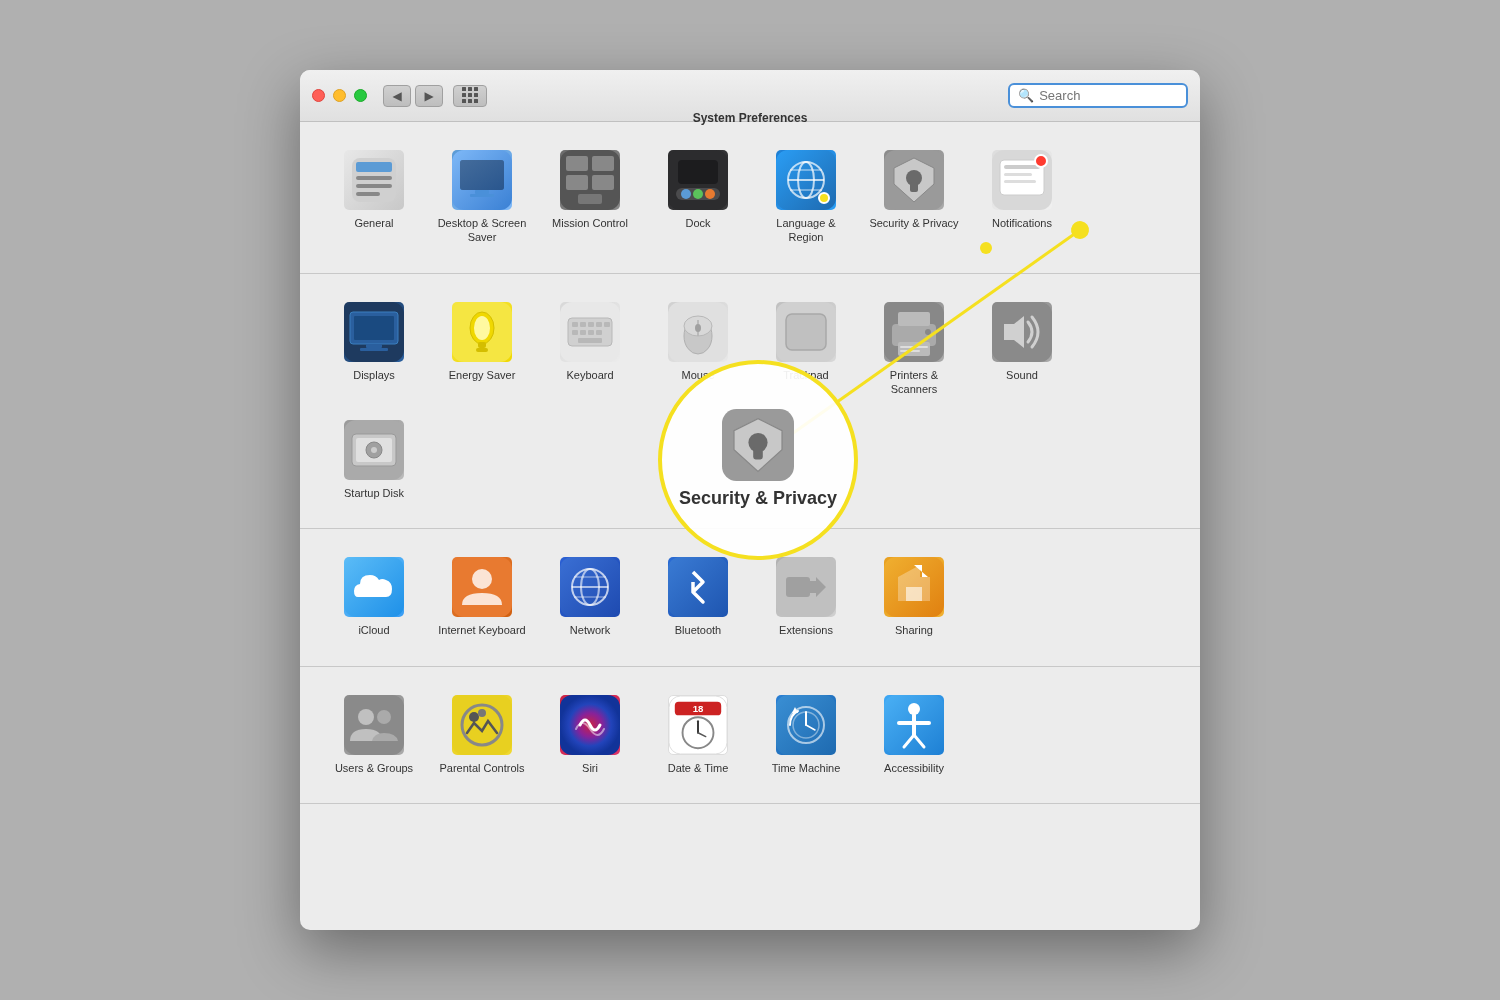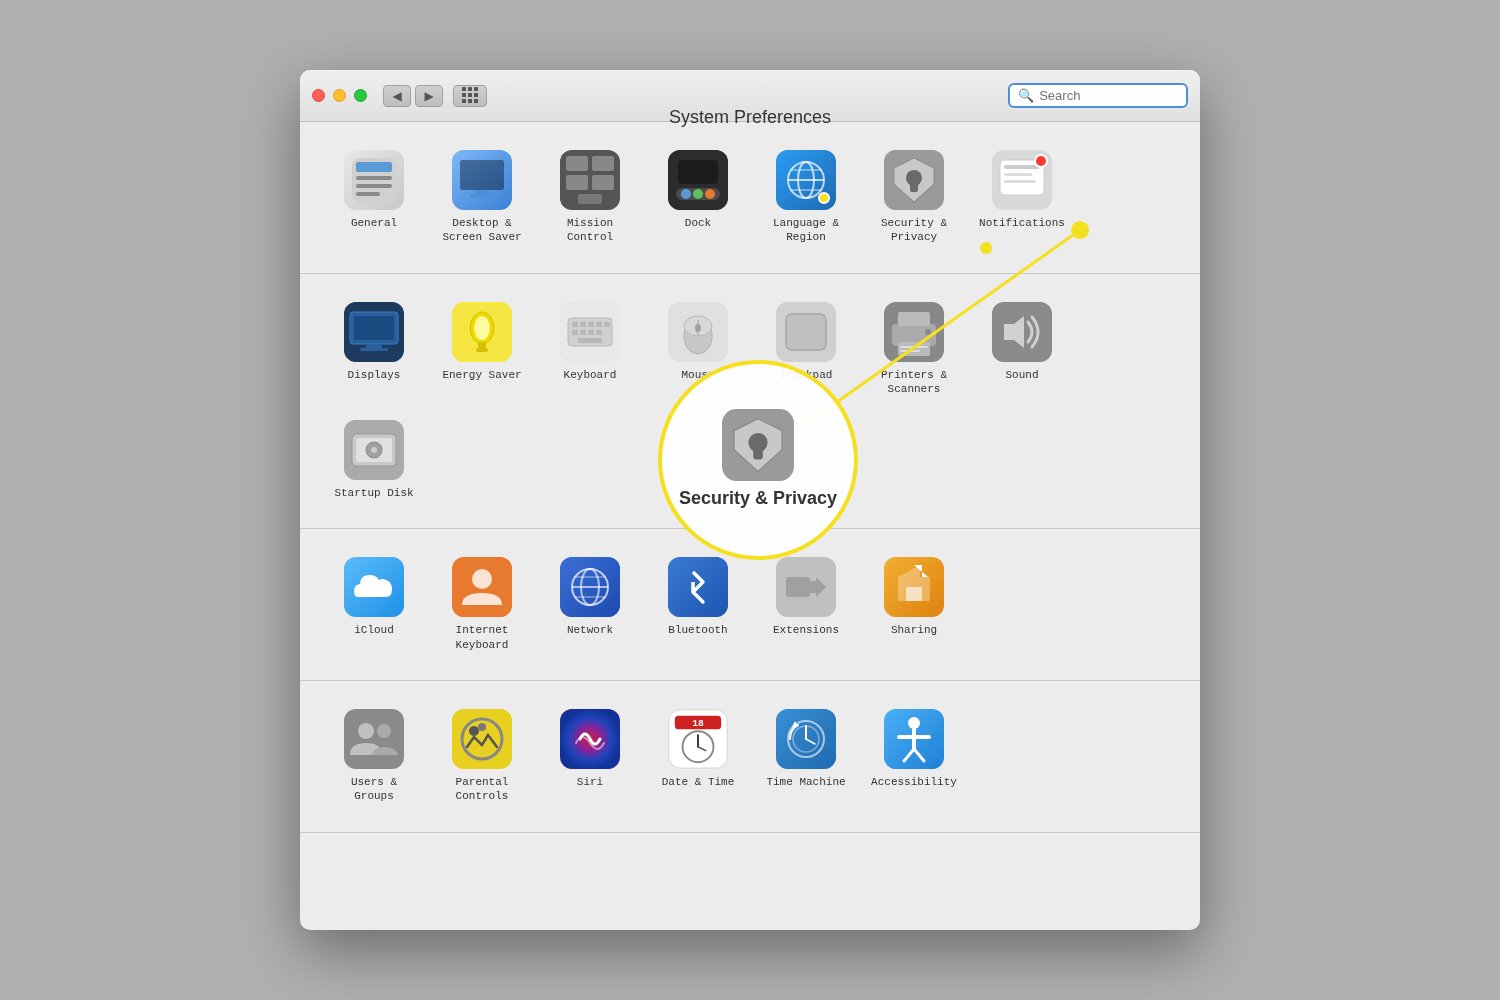--- a/index.html
+++ b/index.html
@@ -84,22 +84,22 @@
     .grid-dot {
       width: 4px;
       height: 4px;
       background: #555;
       border-radius: 0.5px;
     }
     .title {
       position: absolute;
       left: 50%;
       transform: translateX(-50%);
-      font-size: 18px;
-      font-weight: 400;
+      font-size: 12px;
+      font-weight: 700;
       color: #333;
       margin-top: 44px;
     }
     .search-box {
       margin-left: auto;
       display: flex;
       align-items: center;
       border: 2px solid #4a90d9;
       border-radius: 6px;
       background: white;
@@ -116,21 +116,20 @@
       width: 140px;
     }
     .search-icon-unicode {
       color: #888;
       font-size: 13px;
     }
     .content {
       flex: 1;
       overflow-y: auto;
       padding: 0;
-      font-family: Liberation Mono, monospace;
     }
     .section {
       border-bottom: 1px solid #c8c8c8;
       padding: 20px 24px;
       display: flex;
       flex-wrap: wrap;
       gap: 8px;
     }
     .section:last-child {
       border-bottom: none;
@@ -141,21 +140,21 @@
       flex-direction: column;
       align-items: center;
       padding: 8px 4px;
       border-radius: 8px;
       cursor: pointer;
       gap: 6px;
     }
     .pref-icon {
       width: 60px;
       height: 60px;
-      border-radius: 12px;
+      border-radius: 5px;
       overflow: hidden;
       display: flex;
       align-items: center;
       justify-content: center;
       font-size: 32px;
       position: relative;
     }
     .pref-label {
       font-size: 11px;
       color: #333;

